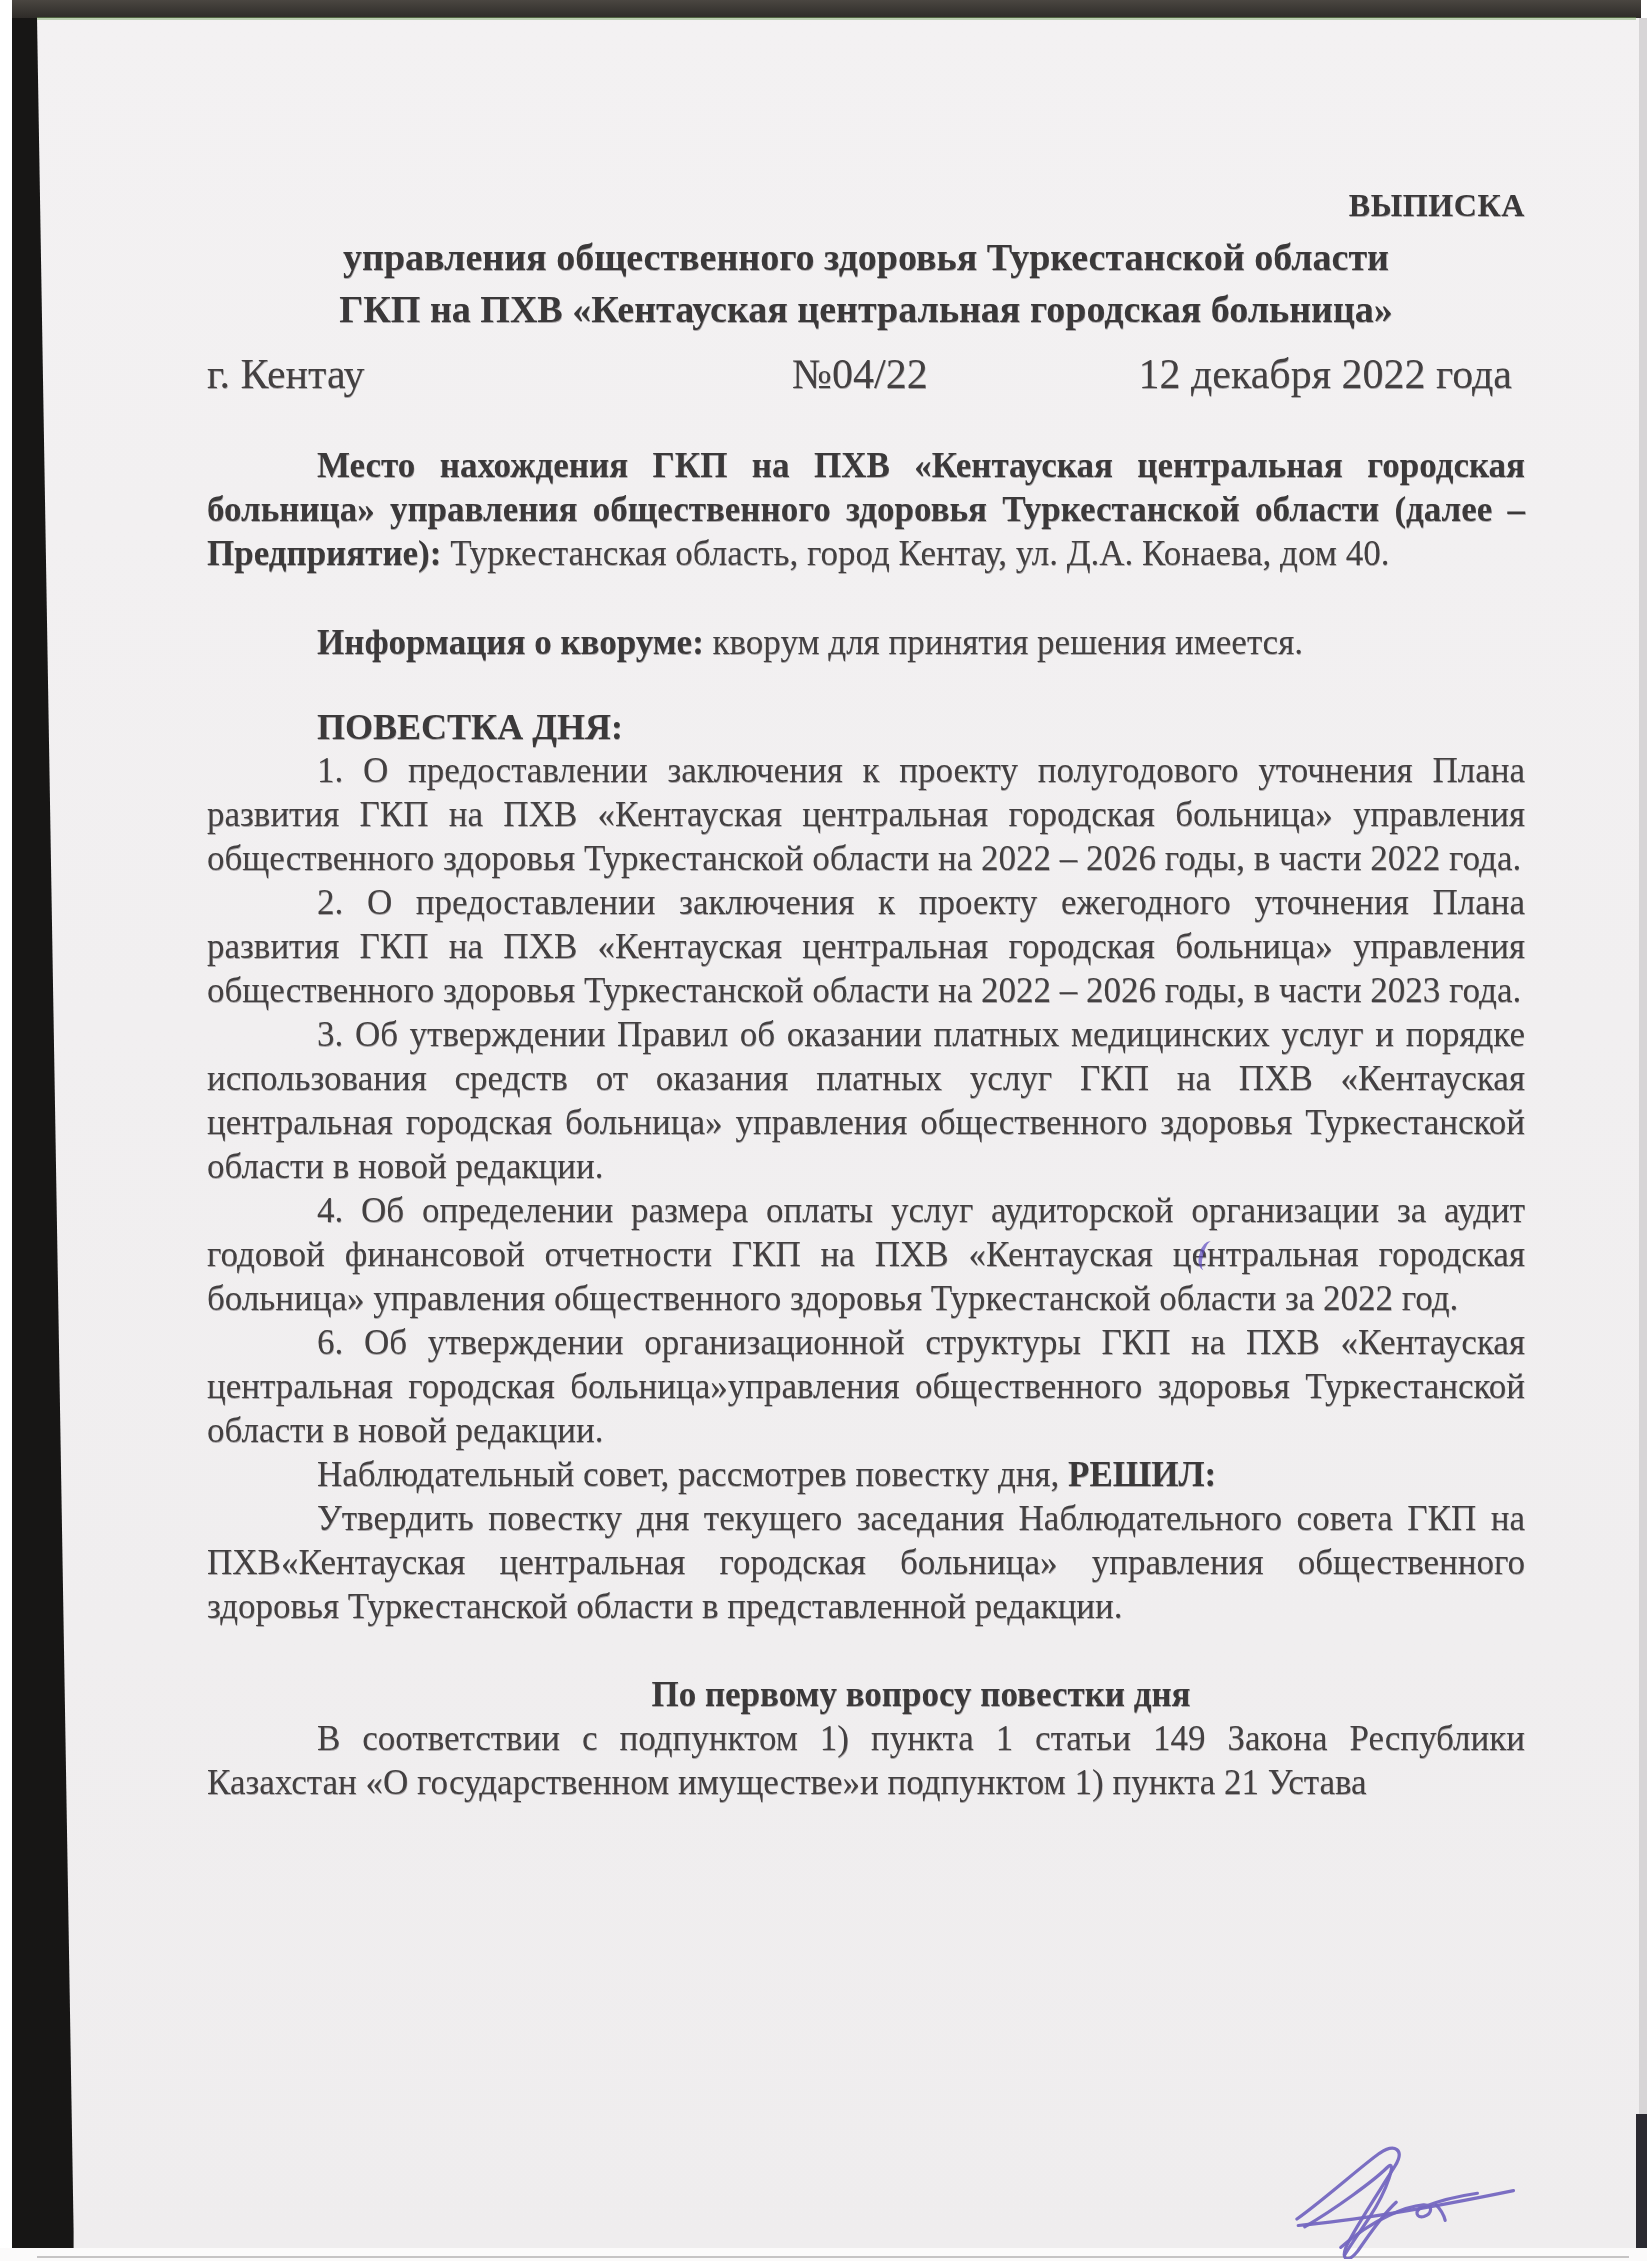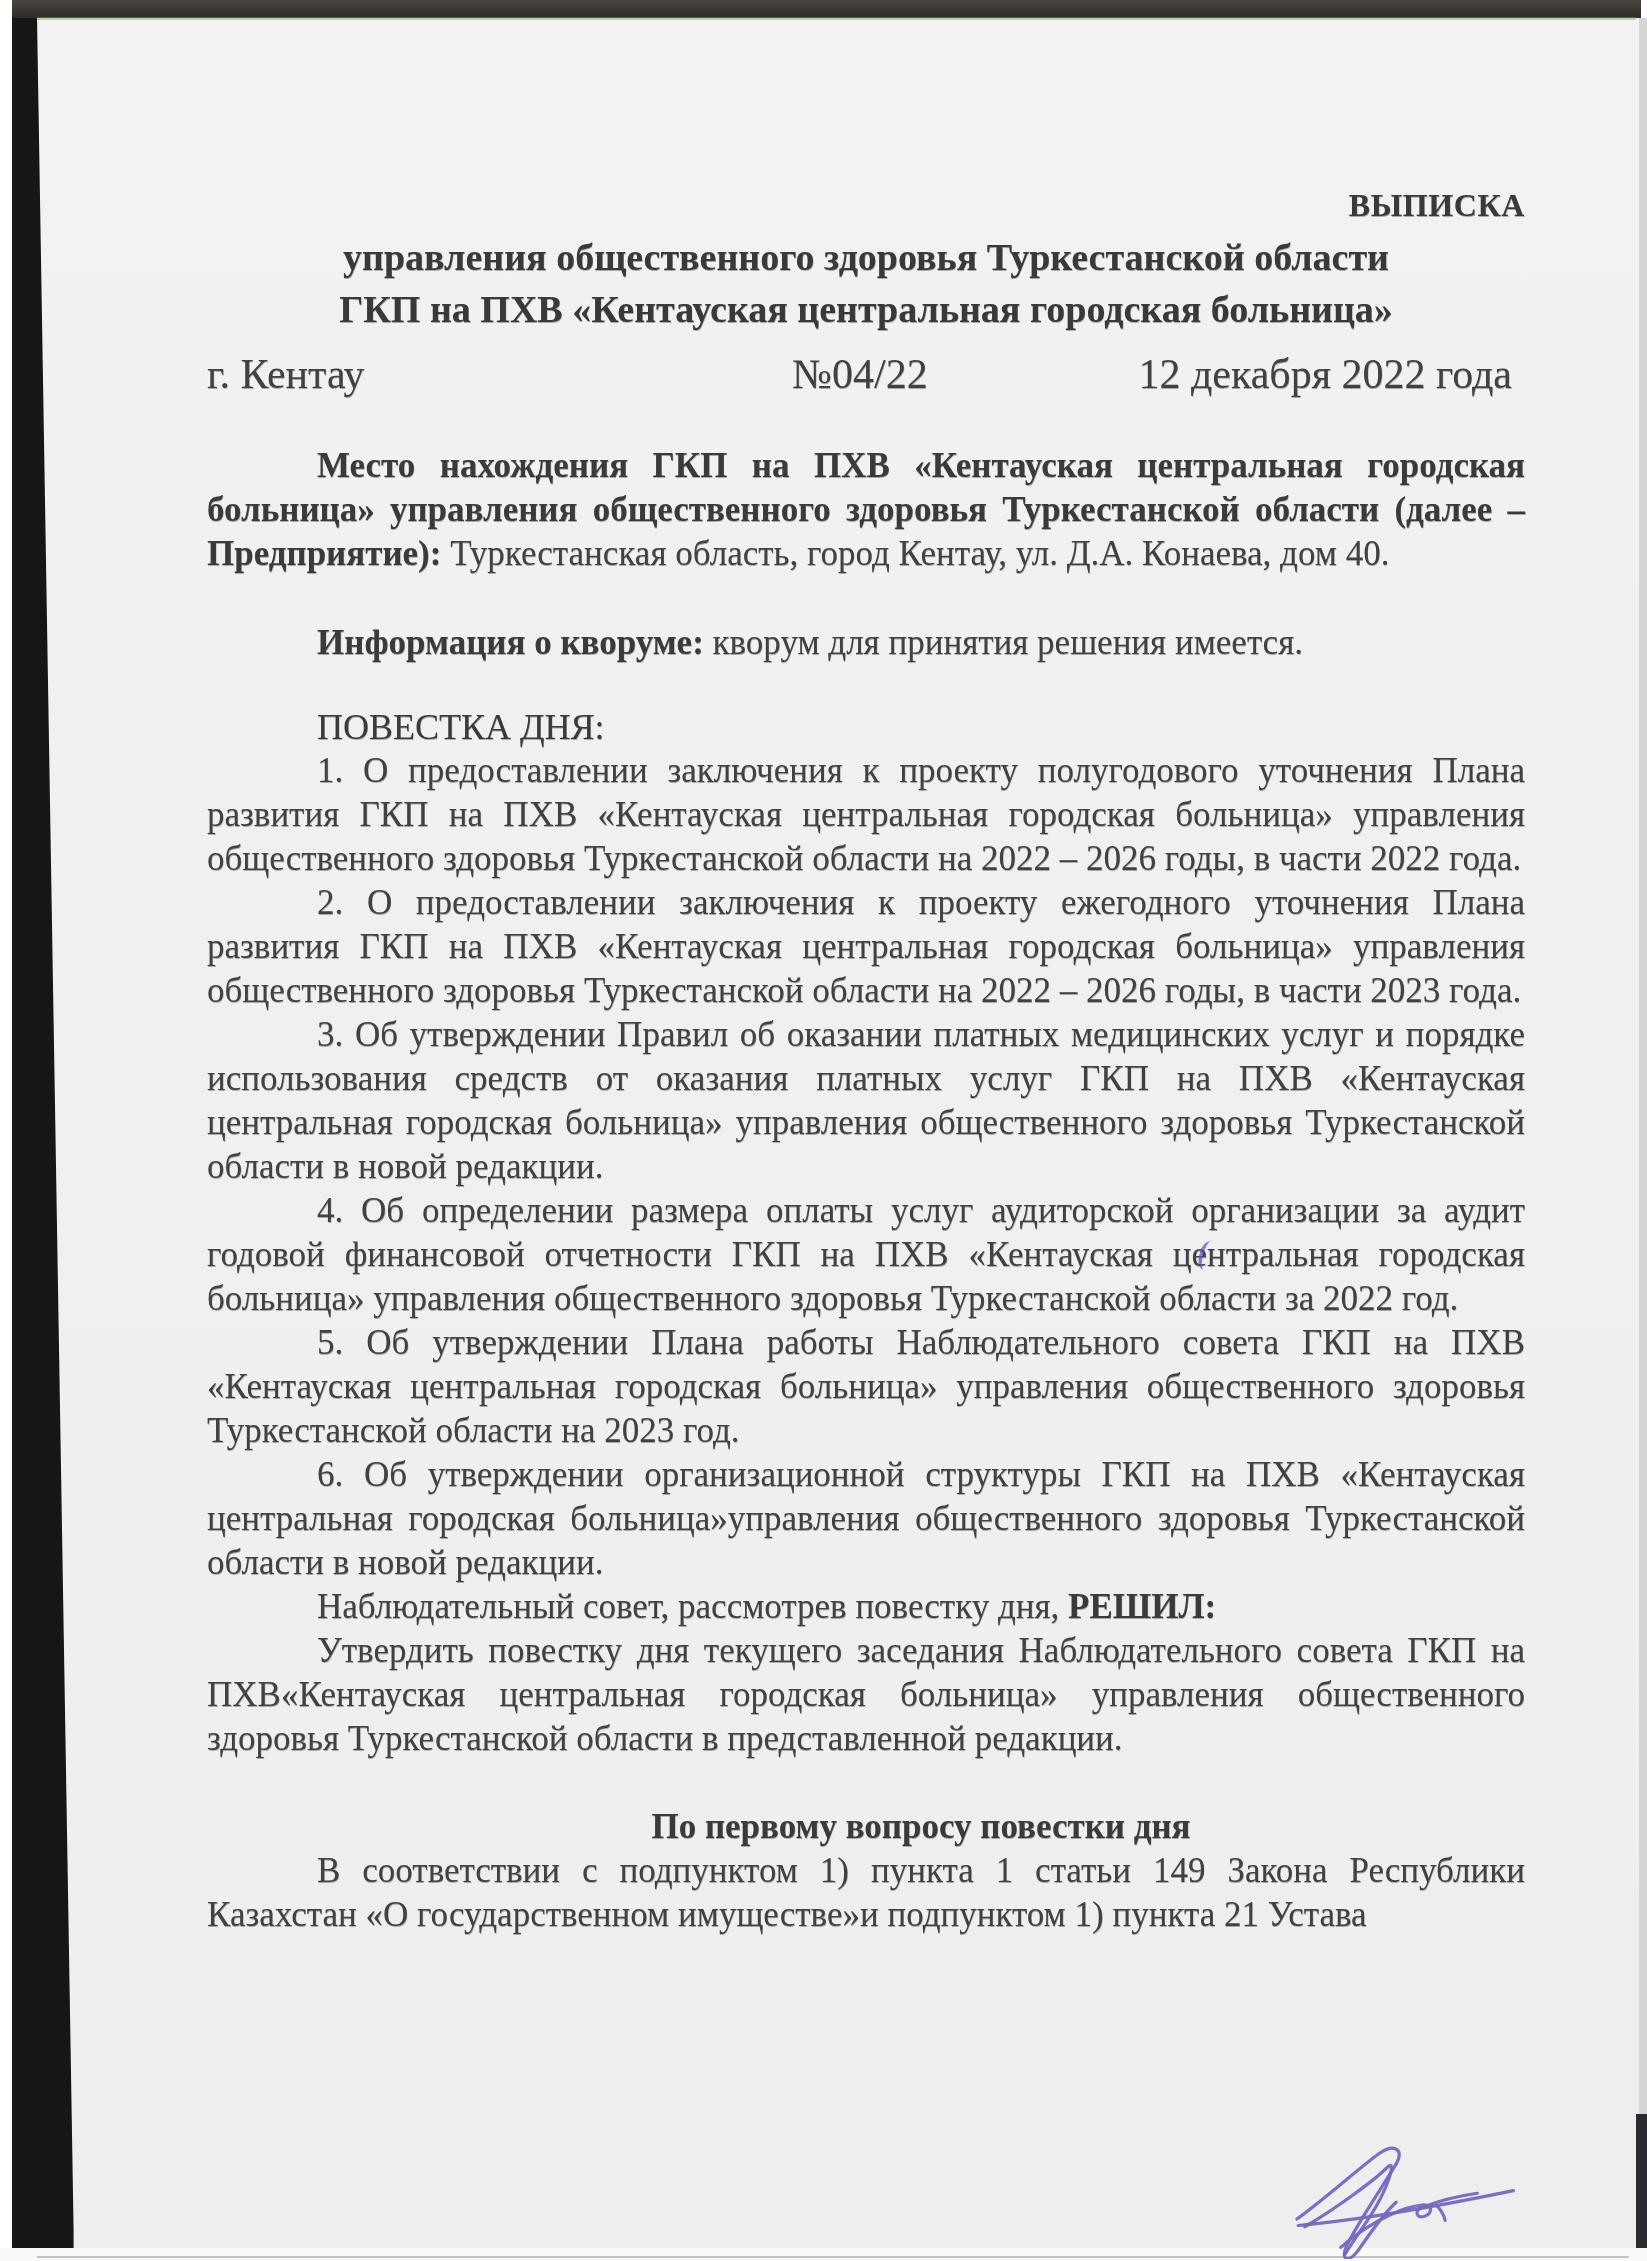--- a/index.html
+++ b/index.html
@@ -40,21 +40,21 @@
     text-align:center;color:#3a3839;
   }
   .meta-row{position:relative;margin-top:17px;height:44px;font-size:42px;}
   .meta-place{position:absolute;left:0;}
   .meta-number{position:absolute;left:585px;}
   .meta-date{position:absolute;right:13px;}
   .para{margin:0;text-indent:110px;}
   .para b, .bold{font-weight:bold;color:#3b393a;}
   .loc-para{margin-top:48px;}
   .quorum-para{margin-top:45px;}
-  .agenda-heading{margin:40px 0 0 0;font-size:36px;font-weight:normal;color:#3b393a;text-indent:110px;text-align:left;}
+  .agenda-heading{margin:40px 0 0 0;font-size:36px;font-weight:bold;color:#3b393a;text-indent:110px;text-align:left;}
   .fq-heading{margin-top:44px;font-weight:bold;color:#3b393a;text-align:center;}
 
   
   .signature{position:absolute;left:1284px;top:2143px;width:245px;height:116px;}
   .signature path{fill:none;stroke:#7467c0;stroke-width:5;stroke-linecap:round;stroke-linejoin:round;opacity:.95;}
   .ink-mark{
     position:absolute;left:1199px;top:1241px;width:13px;height:30px;
     border-left:4.5px solid rgba(92,74,192,.7);border-radius:60% 40% 50% 60%;
     transform:rotate(14deg);
   }
@@ -91,21 +91,20 @@
     <p class="para loc-para"><b>Место нахождения ГКП на ПХВ «Кентауская центральная городская больница» управления общественного здоровья Туркестанской области (далее – Предприятие):</b><span> Туркестанская область, город Кентау, ул. Д.А. Конаева, дом 40.</span></p>
 
     <p class="para quorum-para"><b>Информация о кворуме:</b><span> кворум для принятия решения имеется.</span></p>
 
     <p class="agenda-heading">ПОВЕСТКА ДНЯ:</p>
 
     <p class="para">1. О предоставлении заключения к проекту полугодового уточнения Плана развития ГКП на ПХВ «Кентауская центральная городская больница» управления общественного здоровья Туркестанской области на 2022 – 2026 годы, в части 2022 года.</p>
     <p class="para">2. О предоставлении заключения к проекту ежегодного уточнения Плана развития ГКП на ПХВ «Кентауская центральная городская больница» управления общественного здоровья Туркестанской области на 2022 – 2026 годы, в части 2023 года.</p>
     <p class="para">3. Об утверждении Правил об оказании платных медицинских услуг и порядке использования средств от оказания платных услуг ГКП на ПХВ «Кентауская центральная городская больница» управления общественного здоровья Туркестанской области в новой редакции.</p>
     <p class="para">4. Об определении размера оплаты услуг аудиторской организации за аудит годовой финансовой отчетности ГКП на ПХВ «Кентауская центральная городская больница» управления общественного здоровья Туркестанской области за 2022 год.</p>
-    <p class="para">5. Об утверждении Плана работы Наблюдательного совета ГКП на ПХВ «Кентауская центральная городская больница» управления общественного здоровья Туркестанской области на 2023 год.</p>
     <p class="para">6. Об утверждении организационной структуры ГКП на ПХВ «Кентауская центральная городская больница»управления общественного здоровья Туркестанской области в новой редакции.</p>
 
     <p class="para"><span>Наблюдательный совет, рассмотрев повестку дня, </span><b>РЕШИЛ:</b></p>
 
     <p class="para">Утвердить повестку дня текущего заседания Наблюдательного совета ГКП на ПХВ«Кентауская центральная городская больница» управления общественного здоровья Туркестанской области в представленной редакции.</p>
 
     <p class="para fq-heading">По первому вопросу повестки дня</p>
 
     <p class="para">В соответствии с подпунктом 1) пункта 1 статьи 149 Закона Республики Казахстан «О государственном имуществе»и подпунктом 1) пункта 21 Устава</p>
 

